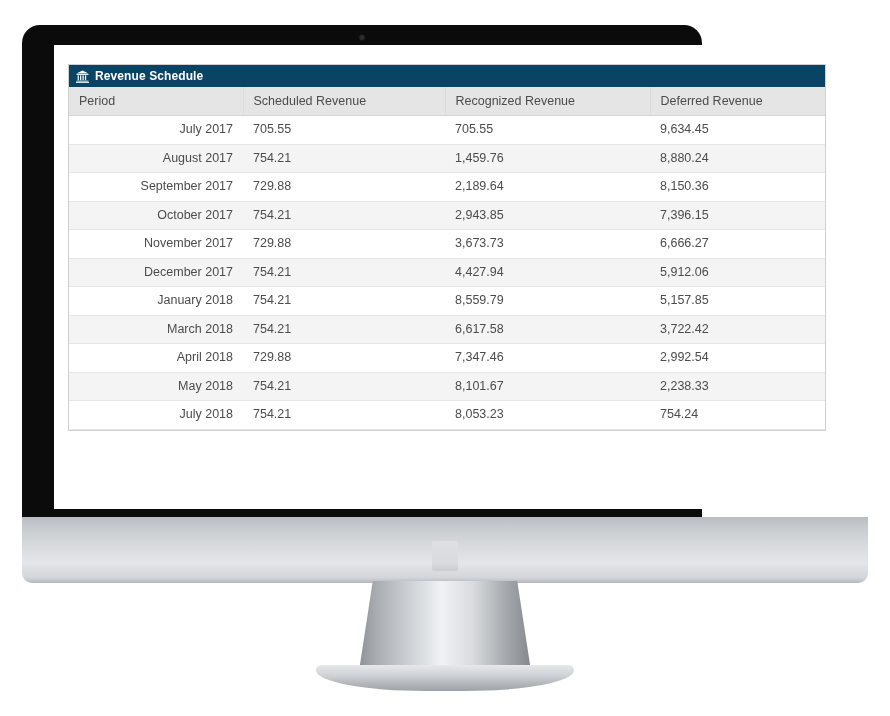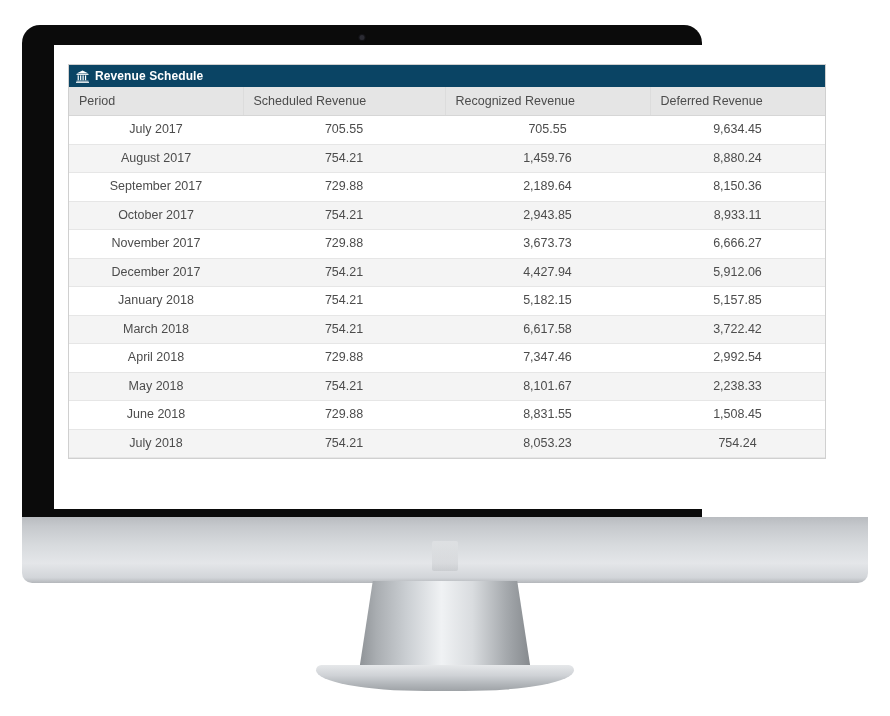--- a/index.html
+++ b/index.html
@@ -172,22 +172,22 @@
   table.revtable tbody td {
     padding: 7px 10px 7px 10px;
     border-bottom: 1px solid #e6e6e6;
     white-space: nowrap;
     line-height: 1.08;
   }
 
   table.revtable tbody tr:nth-child(odd)  td { background: #ffffff; }
   table.revtable tbody tr:nth-child(even) td { background: #f4f4f4; }
 
-  td.num, th.num { text-align: center; }
-  td.txt { text-align: center; }
+  td.num, th.num { text-align: left; }
+  td.txt { text-align: right; }
 
   
   td.sched  { padding-right: 34px; }
   th.sched  { padding-right: 10px; }
   td.recog  { padding-right: 34px; }
   td.defer  { padding-right: 10px; }
 </style>
 </head>
 <body>
 
@@ -245,38 +245,38 @@
               <tr>
                 <td class="txt">September 2017</td>
                 <td class="num sched">729.88</td>
                 <td class="num recog">2,189.64</td>
                 <td class="num defer">8,150.36</td>
               </tr>
               <tr>
                 <td class="txt">October 2017</td>
                 <td class="num sched">754.21</td>
                 <td class="num recog">2,943.85</td>
-                <td class="num defer">8,933.11</td>
+                <td class="num defer">7,396.15</td>
               </tr>
               <tr>
                 <td class="txt">November 2017</td>
                 <td class="num sched">729.88</td>
                 <td class="num recog">3,673.73</td>
                 <td class="num defer">6,666.27</td>
               </tr>
               <tr>
                 <td class="txt">December 2017</td>
                 <td class="num sched">754.21</td>
                 <td class="num recog">4,427.94</td>
                 <td class="num defer">5,912.06</td>
               </tr>
               <tr>
                 <td class="txt">January 2018</td>
                 <td class="num sched">754.21</td>
-                <td class="num recog">5,182.15</td>
+                <td class="num recog">8,559.79</td>
                 <td class="num defer">5,157.85</td>
               </tr>
               <tr>
                 <td class="txt">March 2018</td>
                 <td class="num sched">754.21</td>
                 <td class="num recog">6,617.58</td>
                 <td class="num defer">3,722.42</td>
               </tr>
               <tr>
                 <td class="txt">April 2018</td>
@@ -284,26 +284,20 @@
                 <td class="num recog">7,347.46</td>
                 <td class="num defer">2,992.54</td>
               </tr>
               <tr>
                 <td class="txt">May 2018</td>
                 <td class="num sched">754.21</td>
                 <td class="num recog">8,101.67</td>
                 <td class="num defer">2,238.33</td>
               </tr>
               <tr>
-                <td class="txt">June 2018</td>
-                <td class="num sched">729.88</td>
-                <td class="num recog">8,831.55</td>
-                <td class="num defer">1,508.45</td>
-              </tr>
-              <tr>
                 <td class="txt">July 2018</td>
                 <td class="num sched">754.21</td>
                 <td class="num recog">8,053.23</td>
                 <td class="num defer">754.24</td>
               </tr>
             </tbody>
         </table>
 
       </div>
 

